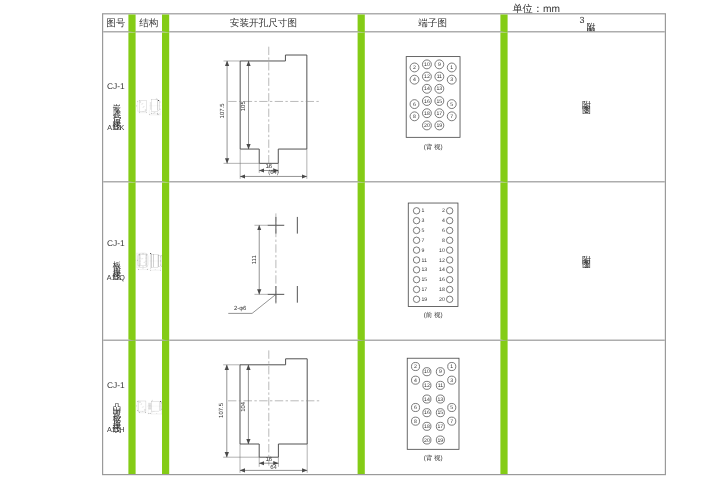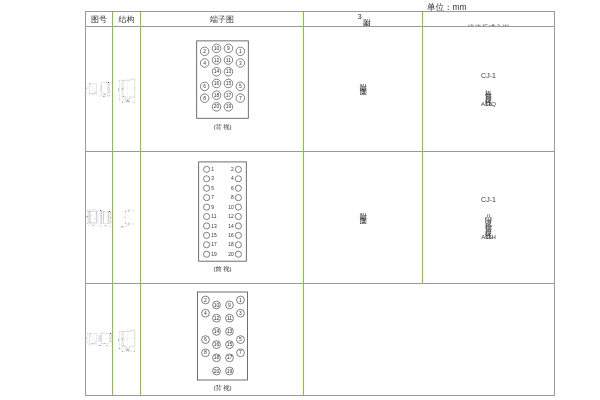--- a/index.html
+++ b/index.html
@@ -3,21 +3,21 @@
 <meta charset="utf-8">
 <style>
   html,body{margin:0;padding:0;background:#fff;}
   body{width:600px;height:400px;position:relative;font-family:"Liberation Sans","DejaVu Sans",sans-serif;color:#333;}
   .page{position:absolute;inset:0;background:#fff;padding-left:48px;}
   .unit{position:absolute;top:2px;left:427px;font-size:8.5px;color:#333;}
   .tbl{position:absolute;left:85px;top:11px;display:grid;
        grid-template-columns:27px 28px 163px 119px 131px;
        grid-template-rows:15px 125px 132px 111px;
        border:1px solid #9a9a9a;background:#fff;}
-  .cell{border-right:1px solid #84cc16;border-bottom:1px solid #9a9a9a;
+  .cell{border-right:6px solid #84cc16;border-bottom:1px solid #9a9a9a;
         display:flex;align-items:center;justify-content:center;overflow:hidden;position:relative;}
   .cell:nth-child(5n){border-right:none;}
   .cell:nth-child(n+16){border-bottom:none;}
   .hdr{font-size:8px;color:#333;white-space:nowrap;}
   .vtext{writing-mode:vertical-rl;text-orientation:upright;letter-spacing:5px;font-size:7.5px;color:#333;line-height:1;}
   .structcell{flex-direction:column;gap:5px;}
   .series{font-size:7px;}
   .vstruct{writing-mode:vertical-rl;text-orientation:upright;letter-spacing:3px;font-size:7px;line-height:1;}
   .model{font-size:6px;}
   svg.dia{display:block;width:100%;height:100%;}
@@ -42,20 +42,21 @@
   </defs>
 </svg>
 
 <div class="page">
   <div class="unit">单位：mm</div>
 
   <div class="tbl">
 
     <div class="cell hdr">图号</div>
     <div class="cell hdr">结构</div>
+    <div class="cell hdr">安装开孔尺寸图</div>
     <div class="cell hdr">端子图</div>
 
     <div class="cell">
       <div class="vtext">附图3</div>
     </div>
     <div class="cell structcell">
       <span class="series">CJ-1</span>
       <span class="vstruct">嵌入式后接线</span>
       <span class="model">A11K</span>
     </div>

